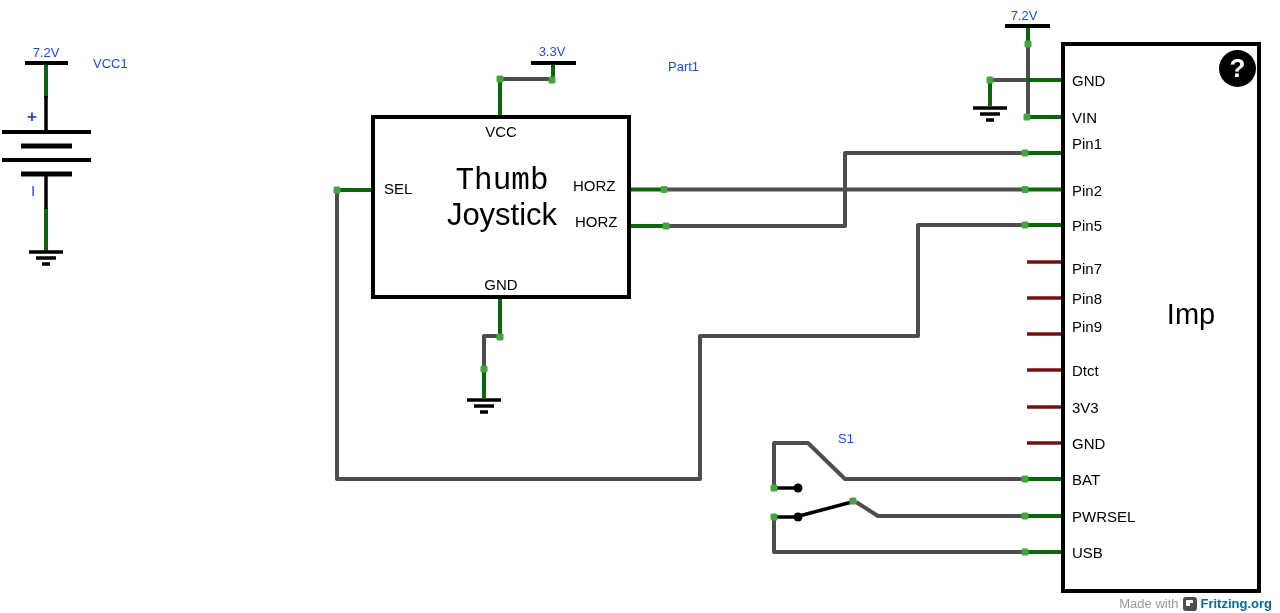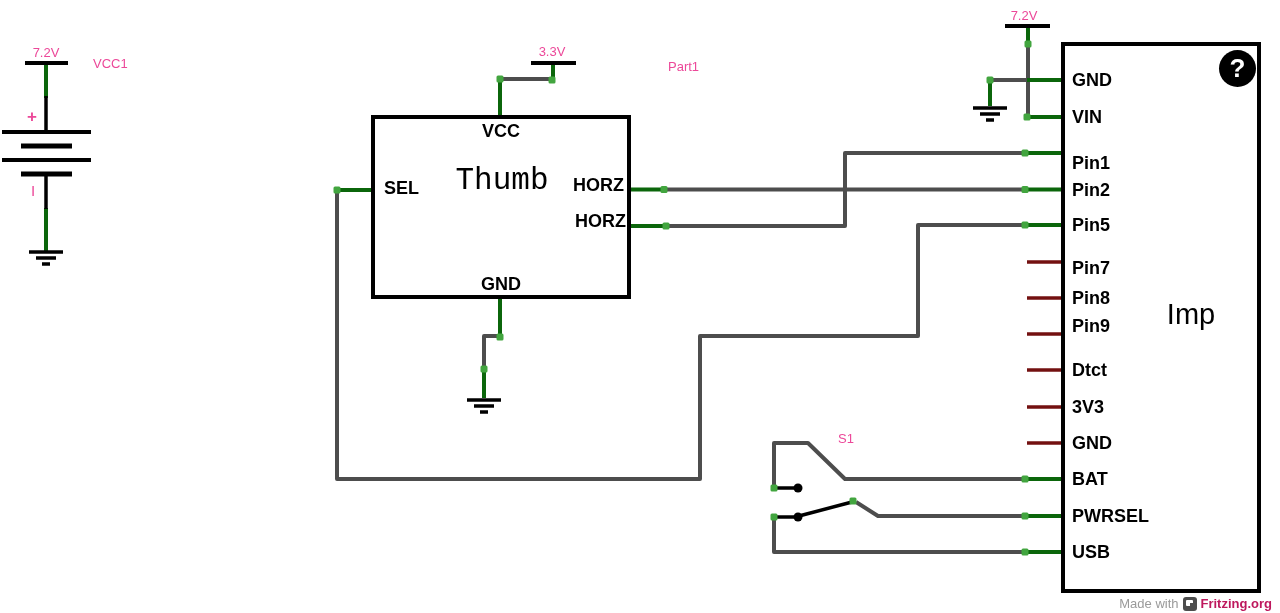--- a/index.html
+++ b/index.html
@@ -1,34 +1,34 @@
 <!DOCTYPE html>
 <html style="--c-wire: #4d4d4d; --c-green: #0b660b; --c-red: #731010; --c-dot: #42a53f;"><head>
 <meta charset="utf-8">
 <style>
   html,body{margin:0;padding:0;background:#fff;}
   .canvas{position:relative;width:1280px;height:613px;background:#ffffff;overflow:hidden;
           font-family:"Liberation Sans",sans-serif;}
   .canvas svg{position:absolute;left:0;top:0;}
-  .lbl{position:absolute;color:#ec4899;font-size:13px;line-height:13px;white-space:nowrap;}
-  .pinlbl{position:absolute;color:#000;font-size:18px;line-height:15px;white-space:nowrap;font-weight:bold;}
+  .lbl{position:absolute;color:#1d4ed8;font-size:13px;line-height:13px;white-space:nowrap;}
+  .pinlbl{position:absolute;color:#000;font-size:15px;line-height:15px;white-space:nowrap;}
   .big{position:absolute;color:#000;font-size:31px;line-height:31px;white-space:nowrap;}
   .cx{transform:translateX(-50%);}
   .bold{font-weight:bold;}
   .wire{fill:none;stroke:var(--c-wire,#4d4d4d);stroke-width:4;stroke-linejoin:round;stroke-linecap:butt;}
   .stub{fill:none;stroke:var(--c-green,#0b660b);stroke-width:4;stroke-linecap:butt;}
   .stub-red{fill:none;stroke:var(--c-red,#731010);stroke-width:3.5;stroke-linecap:butt;}
   .blk{fill:none;stroke:#000;stroke-linecap:butt;}
   .box{fill:#fff;stroke:#000;stroke-width:4;}
   .dot{fill:var(--c-dot,#42a53f);}
   .helpq{position:absolute;left:1219px;top:50px;width:37px;height:37px;border-radius:50%;
          background:#000;color:#fff;font-size:26px;font-weight:bold;text-align:center;line-height:36px;}
   .watermark{position:absolute;right:8px;top:596px;display:flex;align-items:center;gap:4px;
              font-size:13px;color:#9a9a9a;}
-  .watermark .brand{color:#be185d;font-weight:bold;}
+  .watermark .brand{color:#0369a1;font-weight:bold;}
   .flogo{position:relative;width:14px;height:14px;background:#4d4d4d;border-radius:3px;}
   .flogo .fin{position:absolute;left:3px;top:3px;width:7px;height:6px;background:#fff;border-radius:1px;}
   .flogo .fnotch{position:absolute;left:7px;top:6px;width:3px;height:3px;background:#4d4d4d;}
 </style>
 </head>
 <body>
 
 <div class="canvas">
 
   <svg width="1280" height="613" viewBox="0 0 1280 613">
@@ -149,29 +149,30 @@
 
   <span class="lbl cx" style="left:552px;top:45px;">3.3V</span>
   <span class="lbl" style="left:668px;top:60px;">Part1</span>
 
   <span class="pinlbl cx" style="left:501px;top:124px;">VCC</span>
   <span class="pinlbl" style="left:384px;top:181px;">SEL</span>
   <span class="pinlbl" style="left:573px;top:178px;">HORZ</span>
   <span class="pinlbl" style="left:575px;top:214px;">HORZ</span>
   <span class="pinlbl cx" style="left:501px;top:277px;">GND</span>
   <span class="big cx" style="left:502px;top:165px;font-family:Liberation Mono, monospace;">Thumb</span>
+  <span class="big cx" style="left:502px;top:199px;">Joystick</span>
 
   <span class="lbl cx" style="left:1024px;top:9px;">7.2V</span>
   <span class="lbl" style="left:1256px;top:23px;margin-left:28px;">U1</span>
   <div class="helpq">?</div>
   <span class="big cx" style="left:1191px;top:299px;font-size:29px;">Imp</span>
 
   <span class="pinlbl" style="left:1072px;top:73px;">GND</span>
   <span class="pinlbl" style="left:1072px;top:110px;">VIN</span>
-  <span class="pinlbl" style="left:1072px;top:156px;text-align:right;">Pin1</span>
+  <span class="pinlbl" style="left:1072px;top:136px;text-align:right;">Pin1</span>
   <span class="pinlbl" style="left:1072px;top:183px;">Pin2</span>
   <span class="pinlbl" style="left:1072px;top:218px;">Pin5</span>
   <span class="pinlbl" style="left:1072px;top:255px;margin-top:6px;">Pin7</span>
   <span class="pinlbl" style="left:1072px;top:291px;">Pin8</span>
   <span class="pinlbl" style="left:1072px;top:319px;">Pin9</span>
   <span class="pinlbl" style="left:1072px;top:363px;">Dtct</span>
   <span class="pinlbl" style="left:1072px;top:400px;">3V3</span>
   <span class="pinlbl" style="left:1072px;top:436px;">GND</span>
   <span class="pinlbl" style="left:1072px;top:472px;">BAT</span>
   <span class="pinlbl" style="left:1072px;top:509px;">PWRSEL</span>

